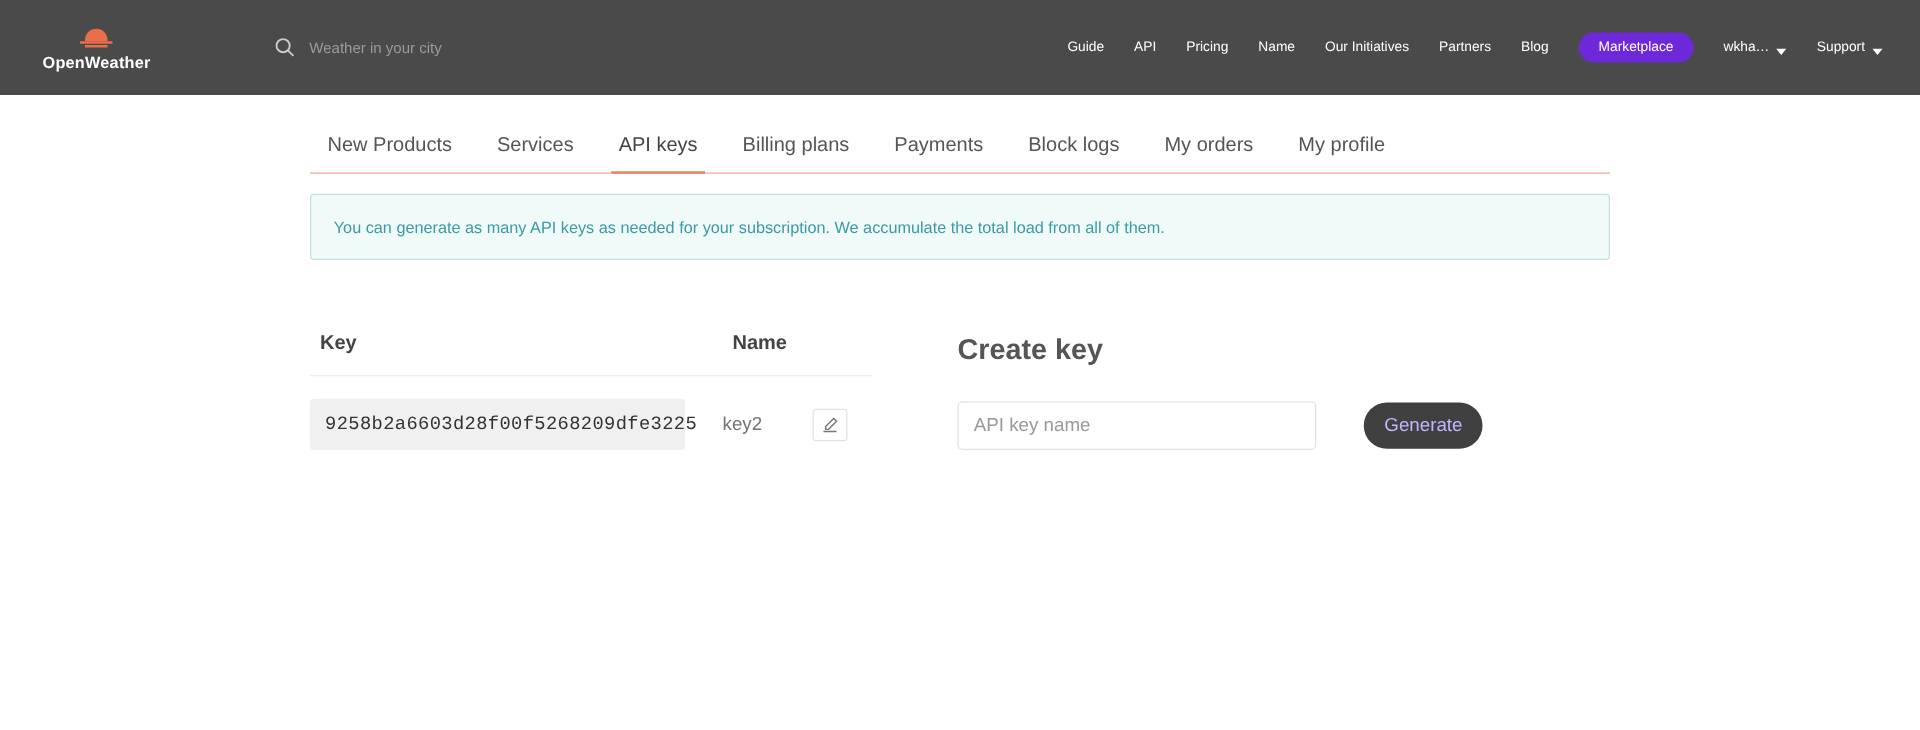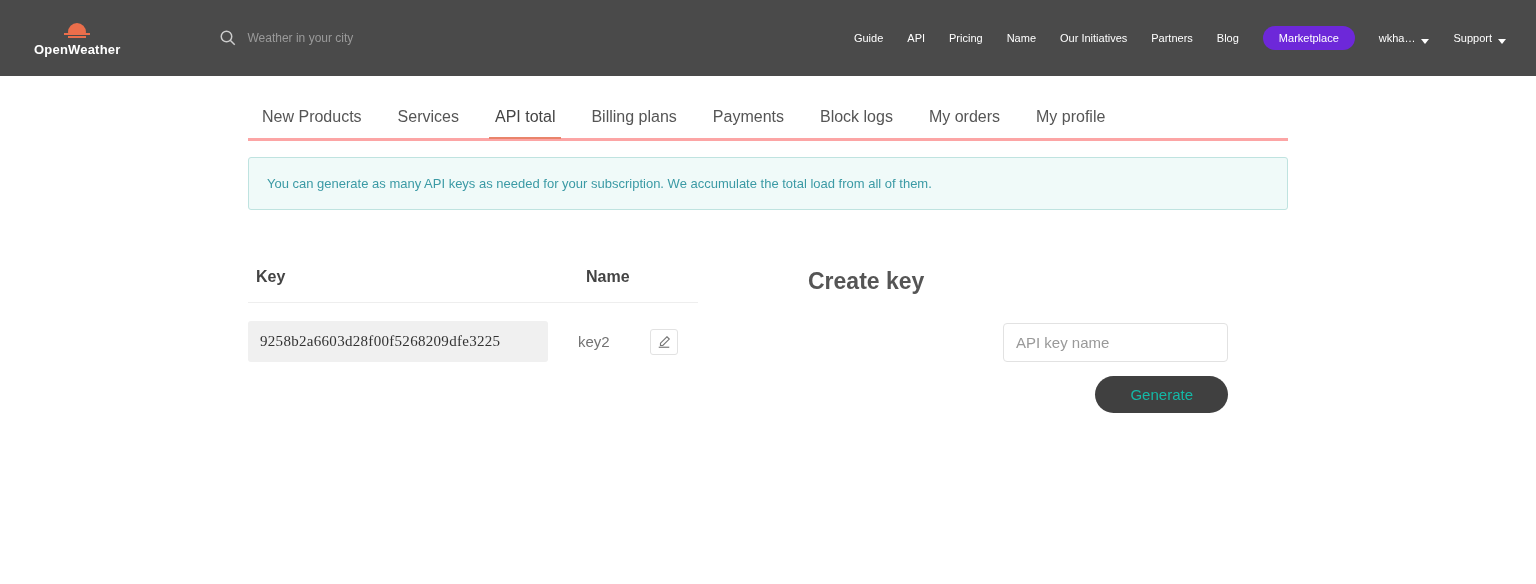--- a/index.html
+++ b/index.html
@@ -88,21 +88,21 @@
     margin-left: 2px;
   }
   .content {
     width: 1040px;
     margin: 0 auto;
     padding-top: 22px;
   }
   .tabs {
     display: flex;
     gap: 36px;
-    border-bottom: 3px solid #fca5a5;
+    border-bottom: 1px solid #fca5a5;
     padding: 0 14px;
   }
   .tab {
     padding: 10px 0 12px;
     font-size: 16px;
     color: #555;
     cursor: pointer;
     position: relative;
   }
   .tab.active {
@@ -120,21 +120,21 @@
     border: 1px solid #bfe3e0;
     background: #f0faf9;
     color: #3b9aa5;
     padding: 18px 18px;
     border-radius: 3px;
     font-size: 13px;
   }
   .grid {
     display: flex;
     margin-top: 58px;
-    gap: 110px;
+    gap: 68px;
   }
   .keys-col { flex: 0 0 450px; }
   .create-col { flex: 0 0 420px; }
   .table-head {
     display: flex;
     font-weight: 700;
     color: #444;
     font-size: 16px;
     padding: 0 8px 16px 8px;
     border-bottom: 1px solid #eee;
@@ -145,21 +145,21 @@
     display: flex;
     align-items: center;
     padding-top: 18px;
     font-size: 15px;
   }
   .key-cell {
     width: 300px;
     background: #f0f0f0;
     padding: 12px 12px;
     border-radius: 3px;
-    font-family: Liberation Serif, serif;
+    font-family: Liberation Mono, monospace;
     font-size: 15px;
     letter-spacing: 0.3px;
     color: #333;
     margin-right: 30px;
   }
   .name-cell {
     flex: 0 0 60px;
     color: #737373;
   }
   .edit-cell {
@@ -174,39 +174,38 @@
   }
   .create-title {
     font-size: 23px;
     color: #555;
     font-weight: 700;
     margin-bottom: 28px;
   }
   .create-row {
     display: flex;
     gap: 14px;
-    align-items: flex-end;
-    flex-direction: column;
+    align-items: center;
   }
   .api-name-input {
     flex: 1;
     border: 1px solid #e2e2e2;
     border-radius: 4px;
     padding: 10px 12px;
     font-size: 15px;
     outline: none;
     color: #444;
   }
   .api-name-input::placeholder { color: #999; }
   .generate-btn {
     background: #404040;
-    color: #14b8a6;
+    color: #c4b5fd;
     border: none;
     border-radius: 20px;
-    padding: 10px 35px;
+    padding: 10px 16px;
     font-size: 15px;
     cursor: pointer;
     margin-left: 24px;
   }
 </style>
 </head>
 <body>
 
 <div class="topbar">
   <div class="logo">
@@ -248,21 +247,21 @@
       <span>Support</span>
       <span class="caret"></span>
     </span>
   </div>
 </div>
 
 <div class="content">
   <div class="tabs">
     <div class="tab">New Products</div>
     <div class="tab">Services</div>
-    <div class="tab active">API total</div>
+    <div class="tab active">API keys</div>
     <div class="tab">Billing plans</div>
     <div class="tab">Payments</div>
     <div class="tab">Block logs</div>
     <div class="tab">My orders</div>
     <div class="tab">My profile</div>
   </div>
 
   <div class="info-banner">You can generate as many API keys as needed for your subscription. We accumulate the total load from all of them.</div>
 
   <div class="grid">

